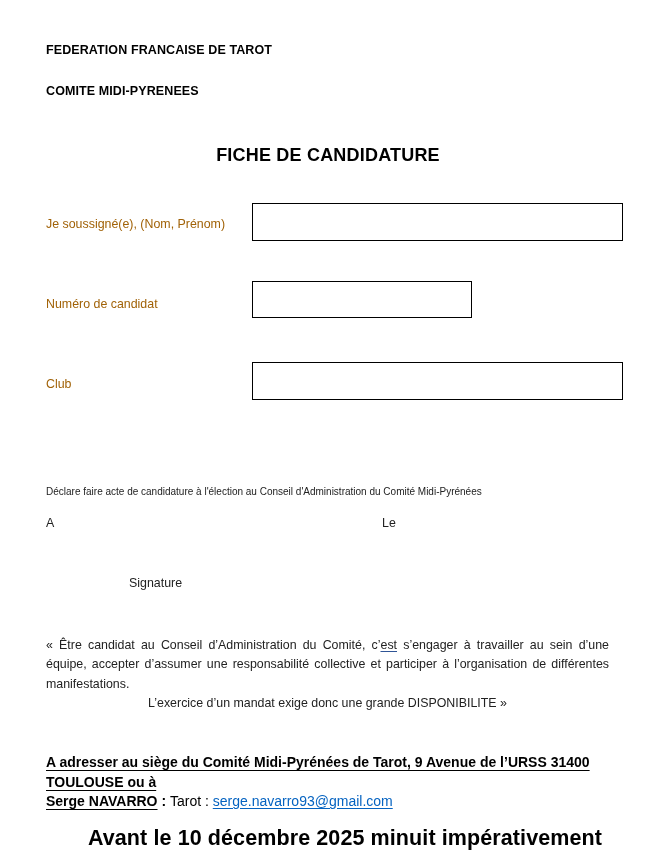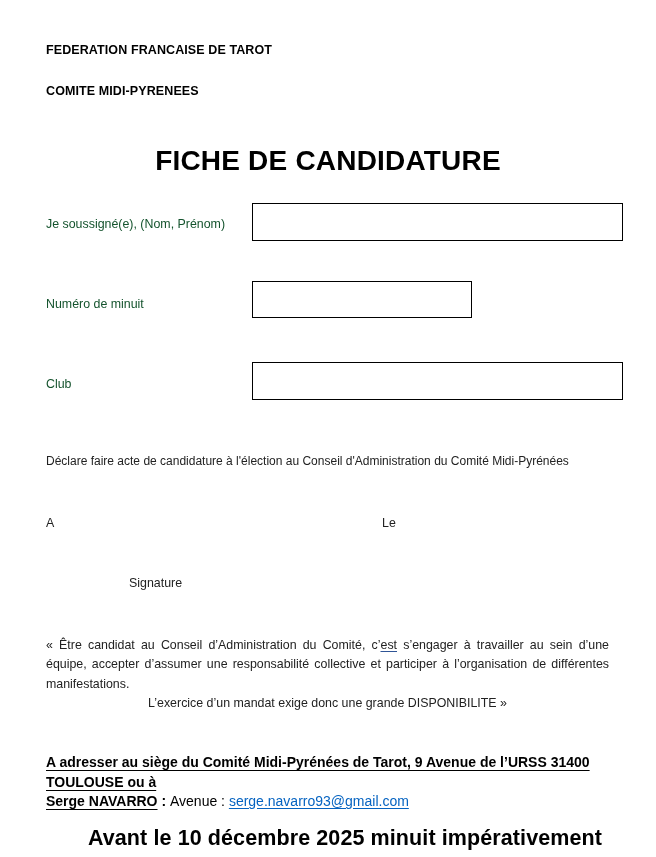--- a/index.html
+++ b/index.html
@@ -38,39 +38,39 @@
   #org-1 { top: 43px; }
   #org-2 { top: 84px; }
 
   
   .doc-title {
     position: absolute;
     left: 0;
     top: 145px;
     width: 656px;
     text-align: center;
-    font-size: 28px;
+    font-size: 18px;
     font-weight: bold;
     letter-spacing: 0.2px;
     color: #000;
   }
 
   
   .form-row {
     position: absolute;
     left: 0;
     width: 656px;
     height: 0;
   }
   .field-label {
     position: absolute;
     left: 46px;
     font-size: 12.4px;
     font-weight: normal;
-    color: #14532d;
+    color: #a16207;
     white-space: nowrap;
     line-height: 1;
   }
   .field-box {
     position: absolute;
     left: 252px;
     border: 1.3px solid #000000;
     background: #ffffff;
     box-sizing: border-box;
   }
@@ -81,23 +81,23 @@
   #row-licence .field-label { top: 298px; }
   #row-licence .field-box  { top: 281px; width: 220px; height: 37px; }
   
   #row-club .field-label { top: 378px; }
   #row-club .field-box  { top: 362px; width: 371px; height: 38px; }
 
   
   .declaration {
     position: absolute;
     left: 46px;
-    top: 452px;
+    top: 482px;
     width: 562px;
-    font-size: 12px;
+    font-size: 10px;
     line-height: 19.5px;
     text-align: justify;
     color: #222;
   }
 
   
   .place-label {
     position: absolute;
     font-size: 12.4px;
     color: #222;
@@ -188,21 +188,21 @@
   <div class="org-line" id="org-2">COMITE MIDI-PYRENEES</div>
 
   <div class="doc-title">FICHE DE CANDIDATURE</div>
 
   <div class="form-row" id="row-nom">
     <div class="field-label">Je soussigné(e), (Nom, Prénom)</div>
     <div class="field-box"></div>
   </div>
 
   <div class="form-row" id="row-licence">
-    <div class="field-label">Numéro de minuit</div>
+    <div class="field-label">Numéro de candidat</div>
     <div class="field-box"></div>
   </div>
 
   <div class="form-row" id="row-club">
     <div class="field-label">Club</div>
     <div class="field-box"></div>
   </div>
 
   <div class="declaration">Déclare faire acte de candidature à l'élection au Conseil d'Administration du Comité Midi-Pyrénées</div>
 
@@ -212,18 +212,18 @@
 
   <div class="place-label" id="label-signature">Signature</div>
 
   <div class="quote-block">
     <div class="quote-justified"><span>« Être candidat au Conseil d’Administration du Comité, c’</span><span class="spell-underline">est</span><span> s’engager à travailler au sein d’une équipe, accepter d’assumer une responsabilité collective et participer à l’organisation de différentes manifestations.</span></div>
     <div class="quote-last-line">L’exercice d’un mandat exige donc une grande DISPONIBILITE »</div>
   </div>
 
   <div class="address-block">
     <span class="addr-strong">A adresser au siège du Comité Midi-Pyrénées de Tarot, 9 Avenue de l’URSS 31400 TOULOUSE ou à</span><br>
-    <span class="addr-name">Serge NAVARRO</span><span class="addr-colon"> : </span><span class="addr-email-label">Avenue : </span><span class="addr-link">serge.navarro93@gmail.com</span>
+    <span class="addr-name">Serge NAVARRO</span><span class="addr-colon"> : </span><span class="addr-email-label">Tarot : </span><span class="addr-link">serge.navarro93@gmail.com</span>
   </div>
 
   <div class="deadline">Avant le 10 décembre 2025 minuit impérativement</div>
 
 </div>
 
 </body></html>

